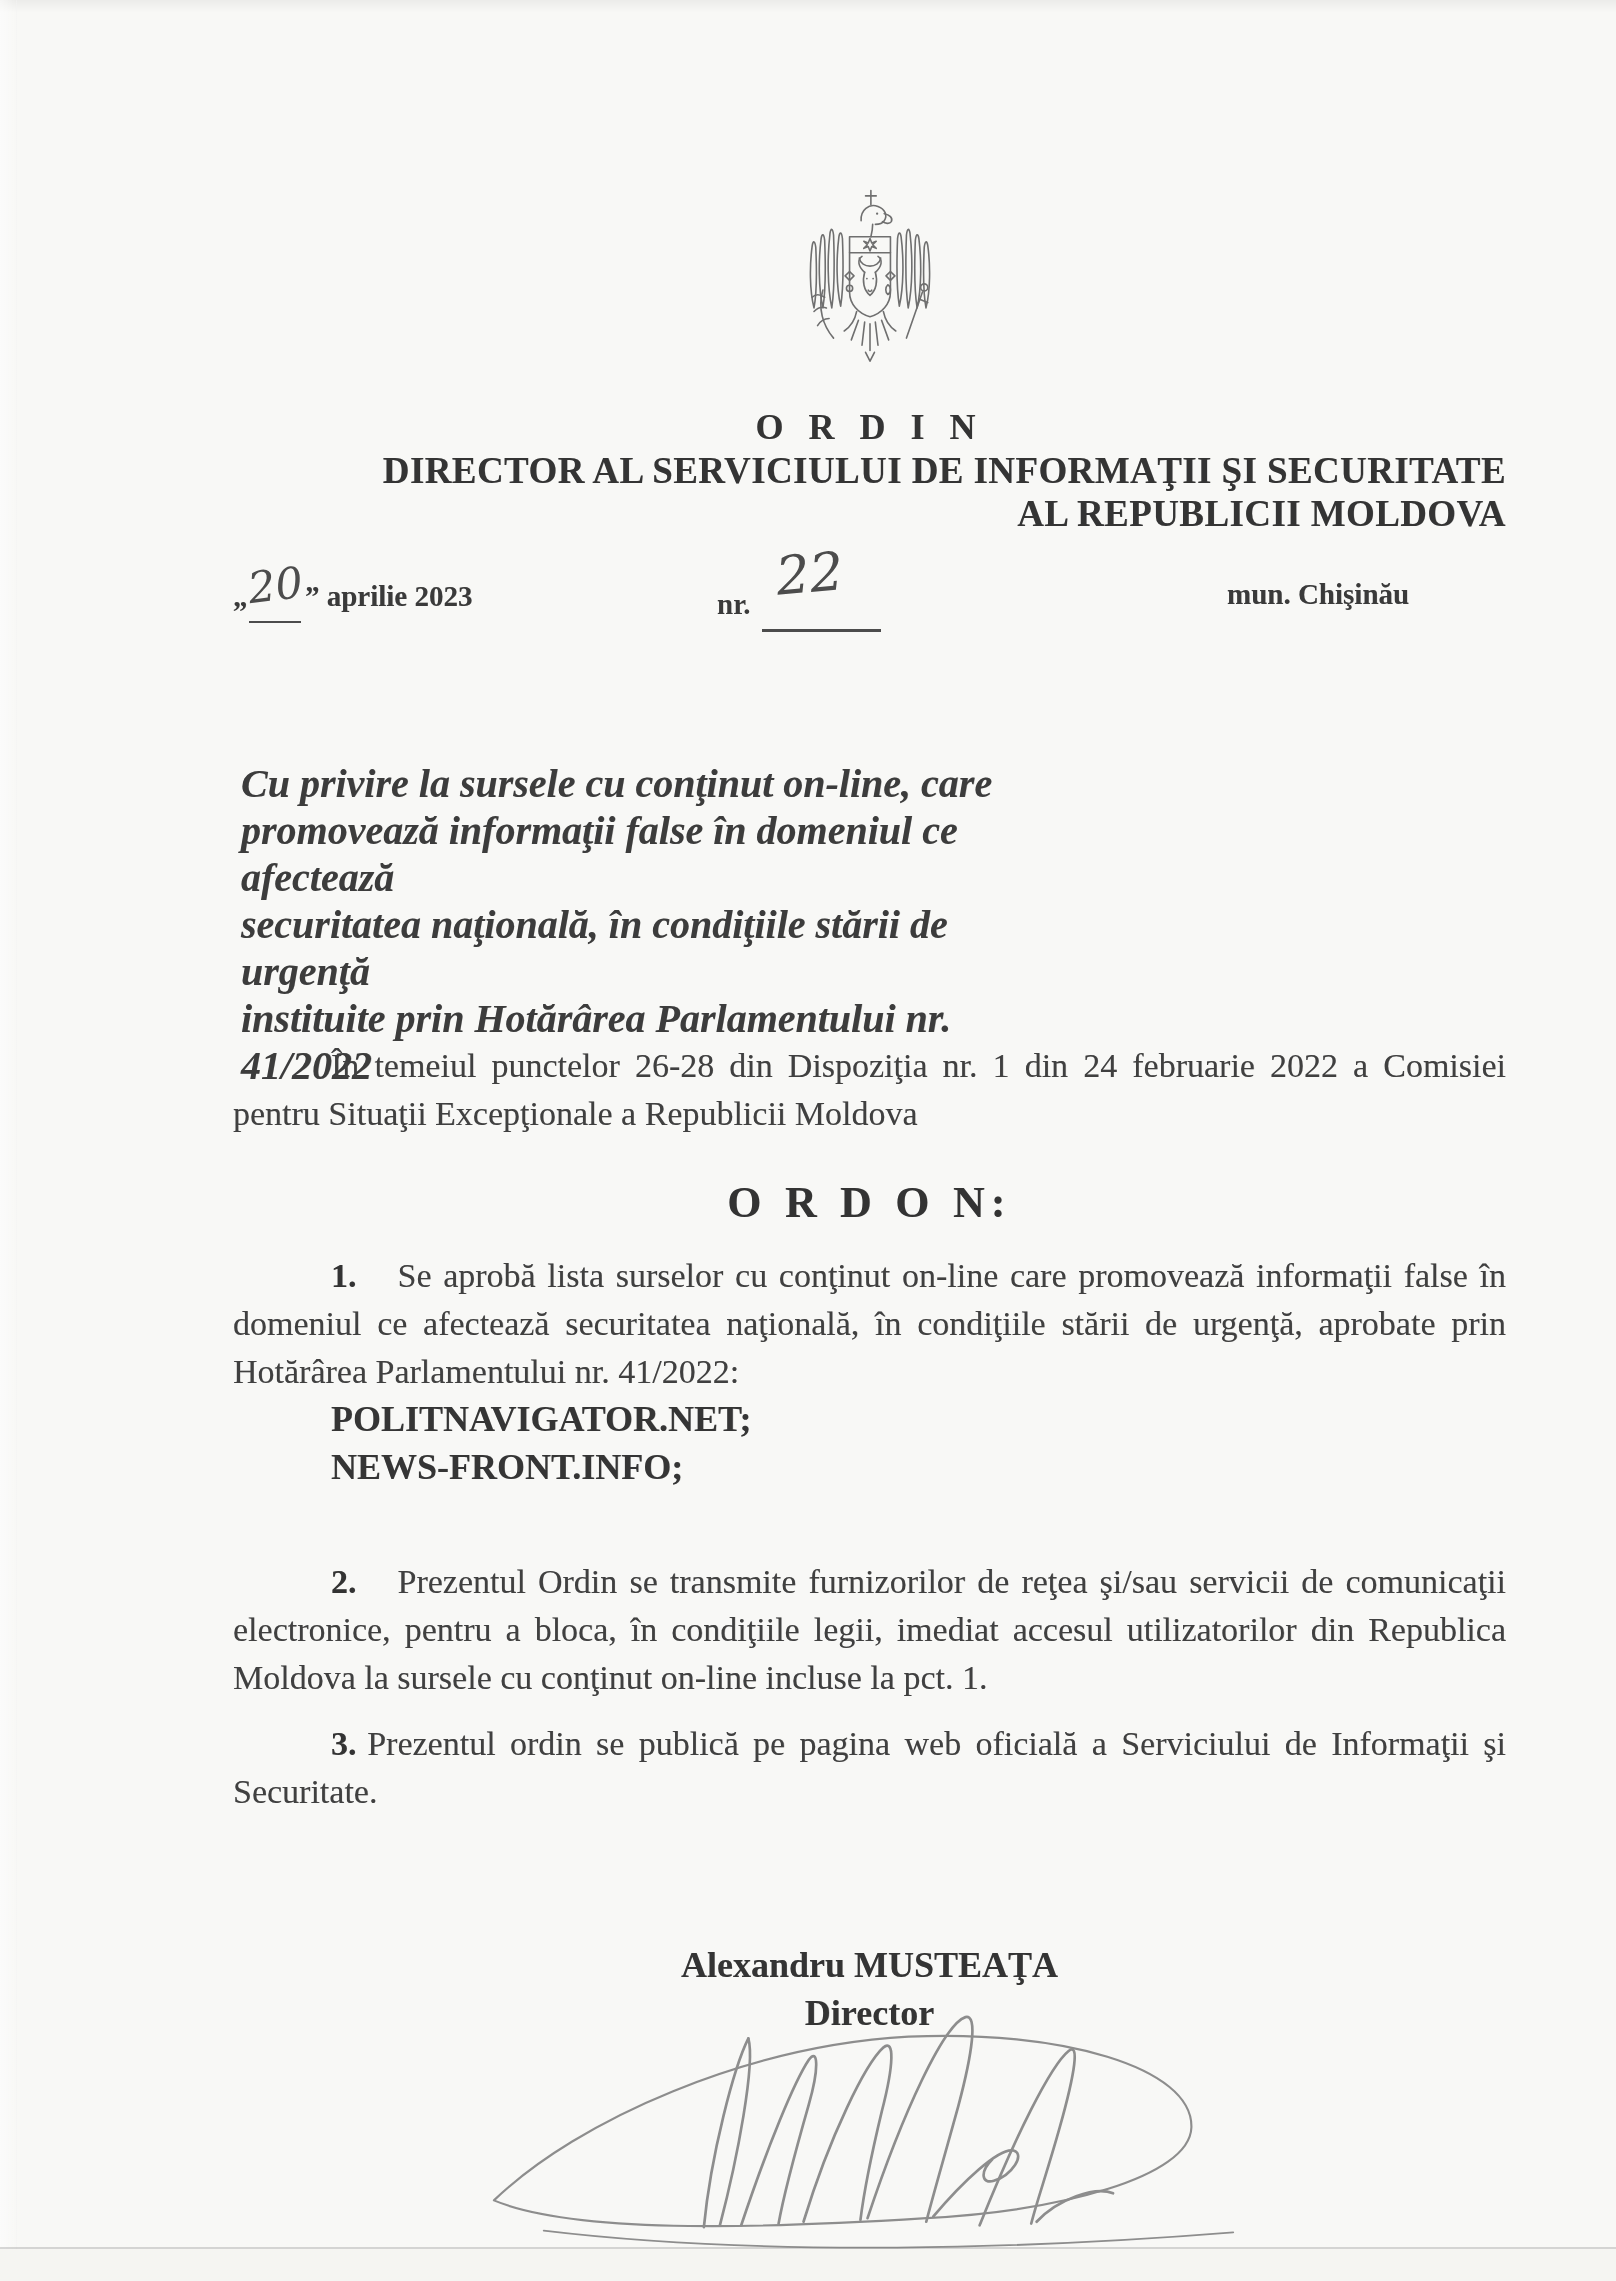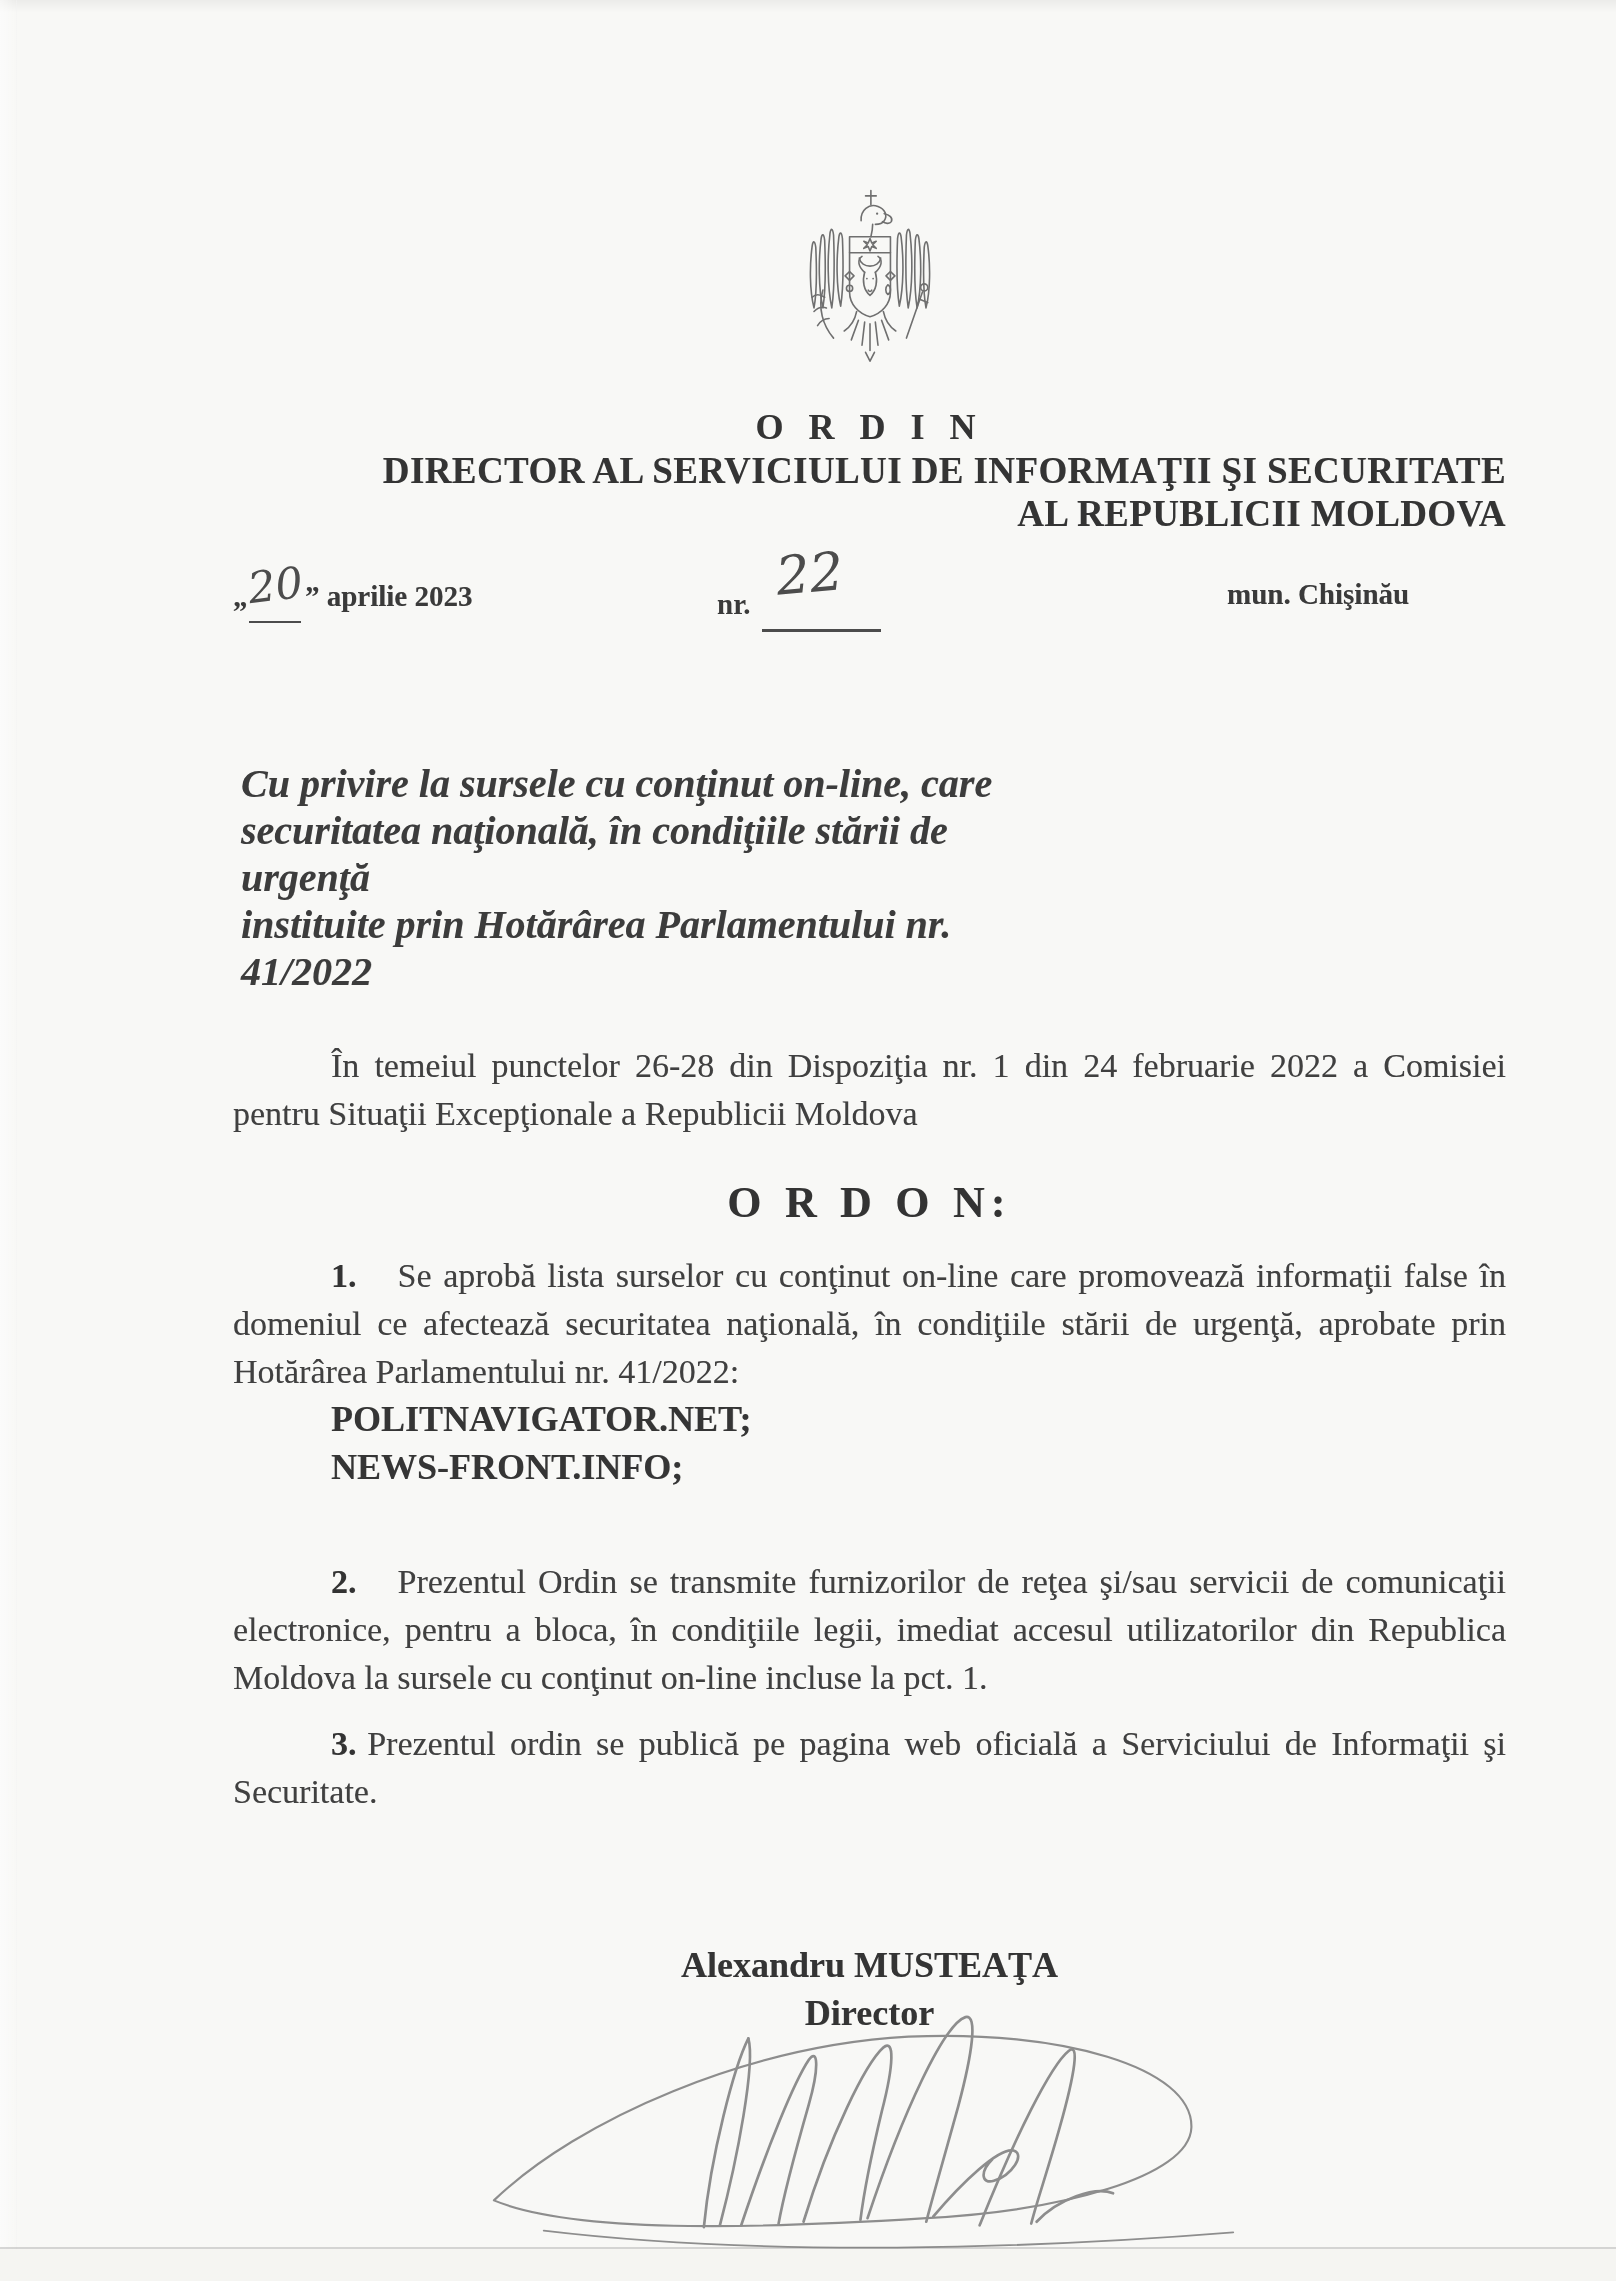--- a/index.html
+++ b/index.html
@@ -143,20 +143,21 @@
     <div class="date-mid">
       <span>nr.</span>
       <span class="script-num s22">22</span>
       <div class="nr-underline"></div>
     </div>
     <div class="date-right txt">mun. Chişinău</div>
   </div>
 
   <div class="subject txt">
     <div>Cu privire la sursele cu conţinut on-line, care</div>
+    <div>promovează informaţii false în domeniul ce afectează</div>
     <div>securitatea naţională, în condiţiile stării de urgenţă</div>
     <div>instituite prin Hotărârea Parlamentului nr. 41/2022</div>
   </div>
 
   <div class="bodycol preamble txt">În temeiul punctelor 26-28 din Dispoziţia nr. 1 din 24 februarie 2022 a Comisiei pentru Situaţii Excepţionale a Republicii Moldova</div>
 
   <div class="ordon txt">O R D O N:</div>
 
   <div class="bodycol p1 txt">
     <span class="pnum">1.</span><span>Se aprobă lista surselor cu conţinut on-line care promovează informaţii false în domeniul ce afectează securitatea naţională, în condiţiile stării de urgenţă, aprobate prin Hotărârea Parlamentului nr. 41/2022:</span>

